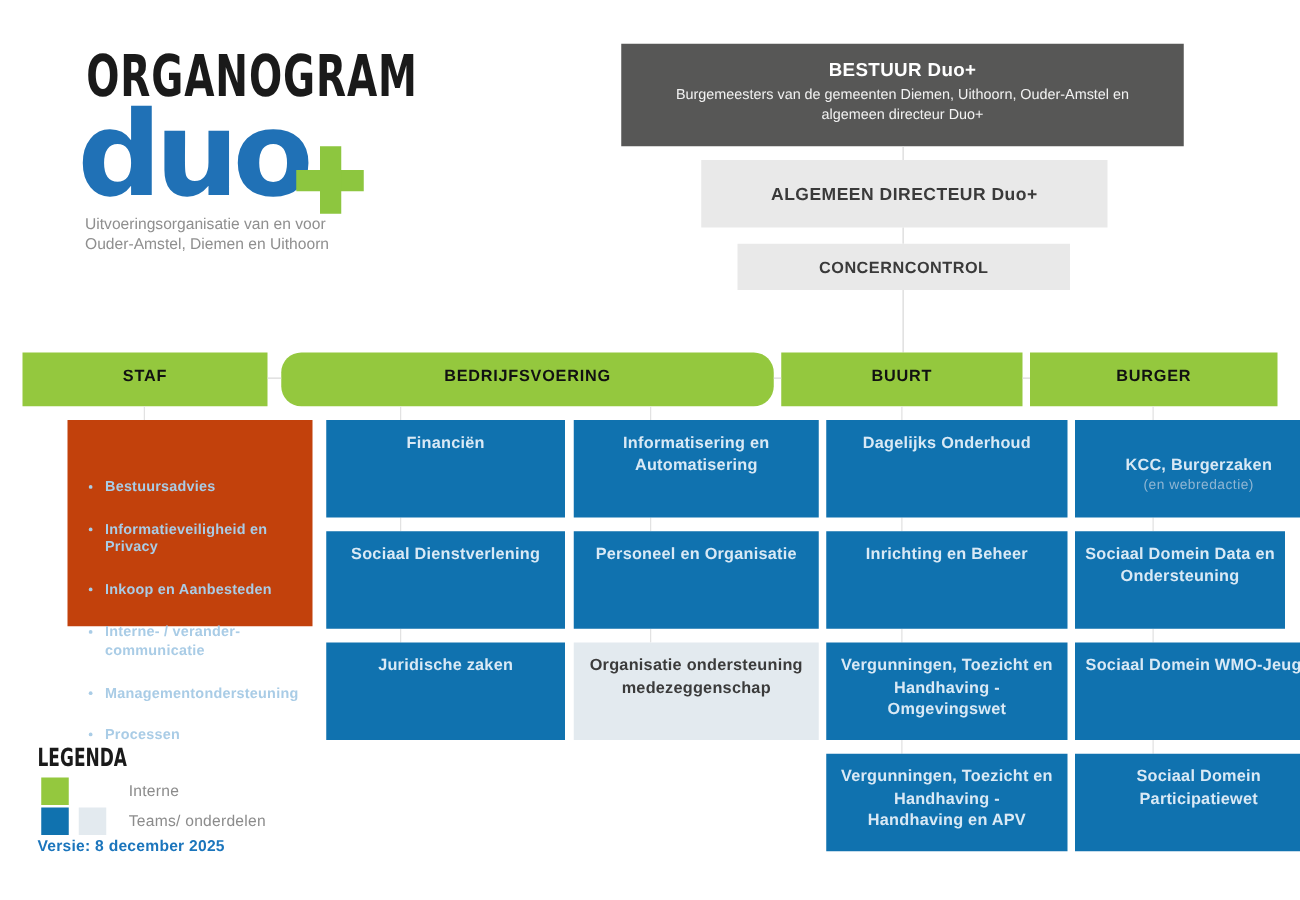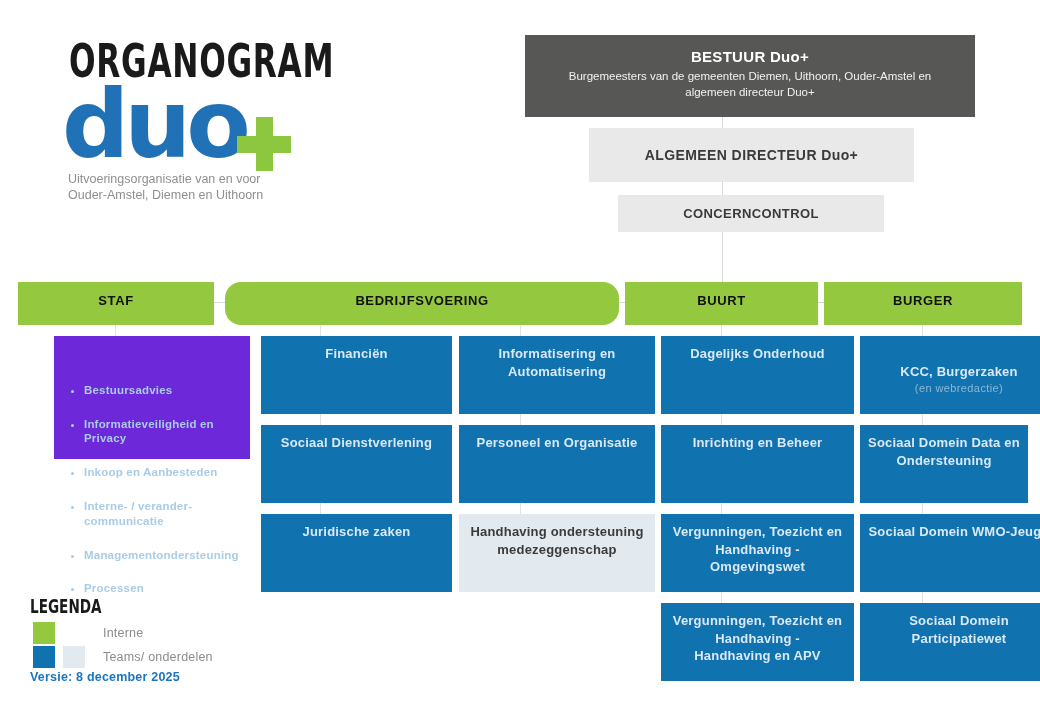--- a/index.html
+++ b/index.html
@@ -12,21 +12,21 @@
   #page-title{position:absolute;left:69px;top:34px;font-size:46px;letter-spacing:1px;}
   #logo-word{position:absolute;left:62px;top:78px;font-family:"DejaVu Sans", sans-serif;
              font-weight:bold;font-size:94px;line-height:1;color:#2071B6;letter-spacing:-5px;}
   #logo-plus{position:absolute;left:237px;top:117px;width:54px;height:54px;}
   #logo-plus::before{content:"";position:absolute;left:0;top:19px;width:54px;height:17px;background:#8DC63F;}
   #logo-plus::after{content:"";position:absolute;left:19px;top:0;width:17px;height:54px;background:#8DC63F;}
   #logo-tagline{position:absolute;left:68px;top:171px;font-size:12.5px;line-height:1.3;
                 color:#8F8F8F;white-space:pre-line;}
 
   
-  .topbox{position:absolute;box-sizing:border-box;text-align:center;margin-left:28px;}
+  .topbox{position:absolute;box-sizing:border-box;text-align:center;}
   #bestuur{left:497px;top:35px;width:450px;height:82px;background:#575756;color:#ffffff;
            padding-top:13px;}
   #bestuur .t{font-size:15px;font-weight:bold;letter-spacing:.3px;}
   #bestuur .s{font-size:11.5px;margin-top:4px;line-height:1.35;color:#f2f2f2;white-space:pre-line;}
   #algemeen{left:561px;top:128px;width:325px;height:54px;background:#E9E9E9;color:#3a3a3a;
             font-size:14px;font-weight:bold;letter-spacing:.4px;display:flex;align-items:center;justify-content:center;}
   #concern{left:590px;top:195px;width:266px;height:37px;background:#E9E9E9;color:#3a3a3a;
            font-size:13px;font-weight:bold;letter-spacing:.4px;display:flex;align-items:center;justify-content:center;}
 
   
@@ -38,21 +38,21 @@
   .green-head{position:absolute;top:282px;height:43px;background:#94C83E;color:#111111;
               font-size:13px;font-weight:bold;letter-spacing:.6px;display:flex;
               align-items:center;justify-content:center;padding-bottom:6px;box-sizing:border-box;}
 
   
   .cell{position:absolute;box-sizing:border-box;background:#1072AF;color:#D9E9F5;
         font-size:13px;font-weight:bold;text-align:center;padding:9px 6px 0 6px;
         line-height:1.35;white-space:pre-line;letter-spacing:.2px;margin-left:36px;}
   .cell .sub{display:block;font-weight:normal;font-size:11px;color:#8FB6D3;margin-top:1px;letter-spacing:.4px;}
   .cell.pale{background:#E3EAEF;color:#3b3b3b;}
-  #staf-cell{left:18px;top:336px;width:196px;height:123px;background:#6d28d9;box-sizing:border-box;
+  #staf-cell{left:18px;top:336px;width:196px;height:165px;background:#c2410c;box-sizing:border-box;
              padding:12px 6px 0 12px;}
   #staf-cell ul{margin:0;padding:0 0 0 18px;list-style:disc;}
   #staf-cell li{font-size:11.5px;font-weight:bold;color:#A9CCE6;line-height:1.25;
                 margin-bottom:2px;text-align:left;letter-spacing:.2px;}
 
   
   #legend-title{position:absolute;left:30px;top:594px;font-size:20px;}
   .swatch{position:absolute;width:22px;height:22px;}
   .legend-label{position:absolute;font-size:12.5px;color:#8C8C8C;letter-spacing:.2px;}
   #version-text{position:absolute;left:30px;top:670px;font-size:12.5px;font-weight:bold;
@@ -115,21 +115,21 @@
       <li>Processen</li>
     </ul>
   </div>
 
   <div class="cell" style="left:225px;top:336px;width:191px;height:78px;">Financiën</div>
   <div class="cell" style="left:423px;top:336px;width:196px;height:78px;">Informatisering en
 Automatisering</div>
   <div class="cell" style="left:225px;top:425px;width:191px;height:78px;">Sociaal Dienstverlening</div>
   <div class="cell" style="left:423px;top:425px;width:196px;height:78px;">Personeel en Organisatie</div>
   <div class="cell" style="left:225px;top:514px;width:191px;height:78px;">Juridische zaken</div>
-  <div class="cell pale" style="left:423px;top:514px;width:196px;height:78px;">Handhaving ondersteuning
+  <div class="cell pale" style="left:423px;top:514px;width:196px;height:78px;">Organisatie ondersteuning
 medezeggenschap</div>
 
   <div class="cell" style="left:625px;top:336px;width:193px;height:78px;">Dagelijks Onderhoud</div>
   <div class="cell" style="left:625px;top:425px;width:193px;height:78px;">Inrichting en Beheer</div>
   <div class="cell" style="left:625px;top:514px;width:193px;height:78px;">Vergunningen, Toezicht en
 Handhaving -
 Omgevingswet</div>
   <div class="cell" style="left:625px;top:603px;width:193px;height:78px;">Vergunningen, Toezicht en
 Handhaving  -
 Handhaving en APV</div>

